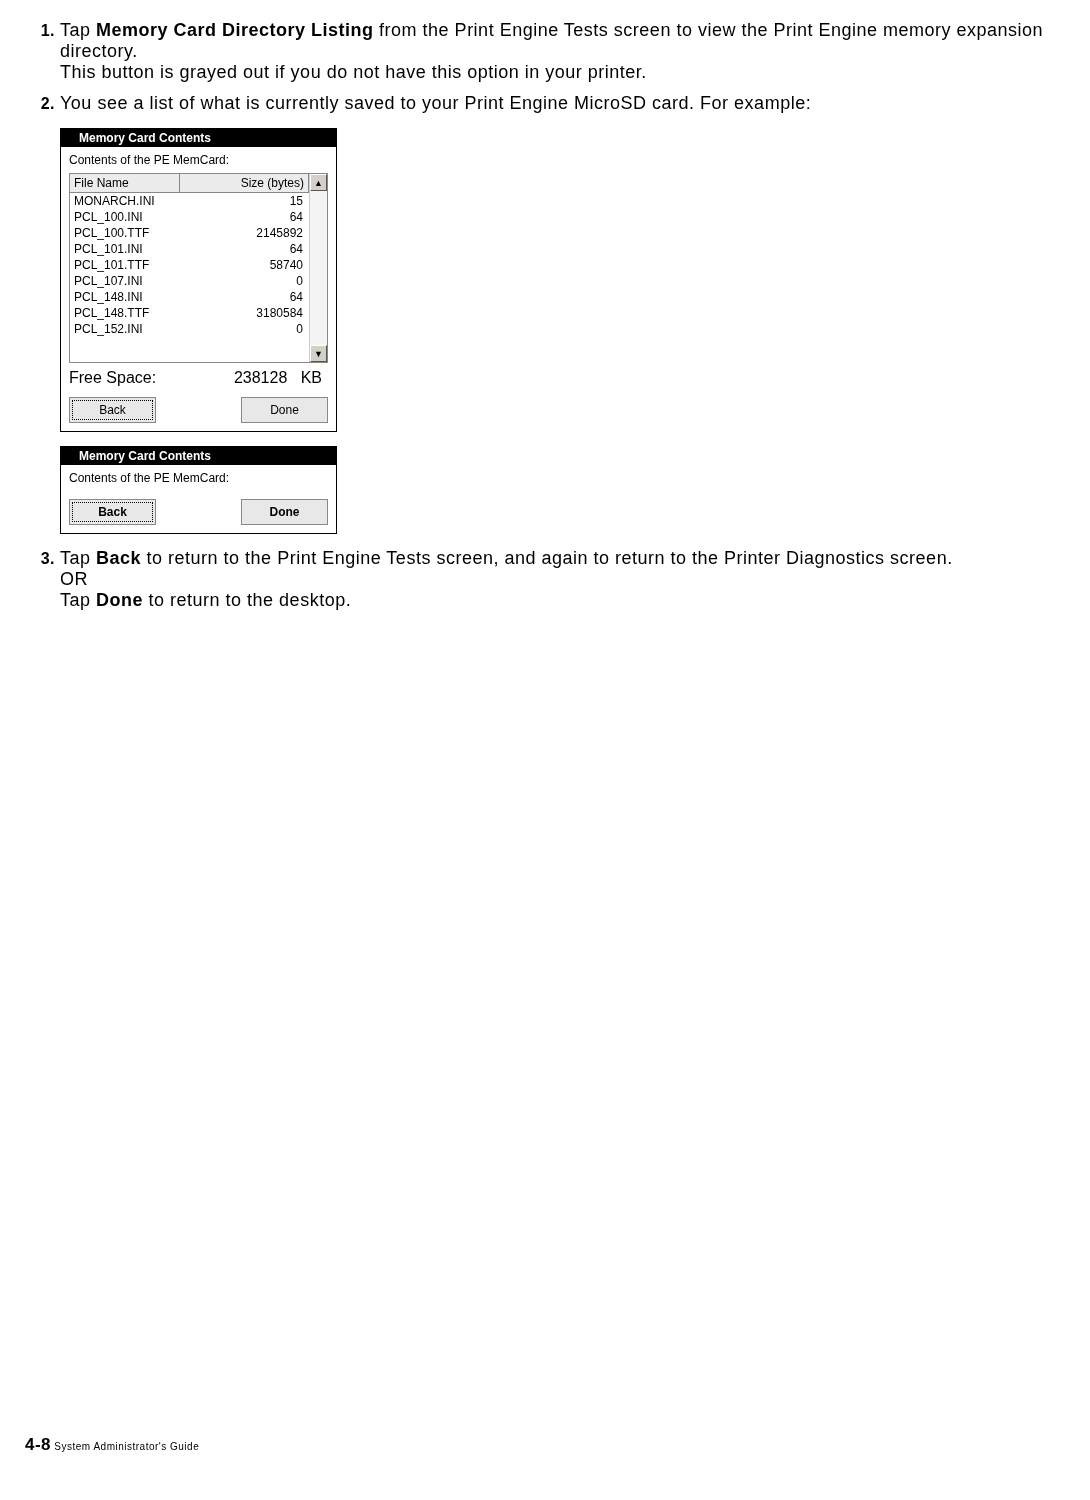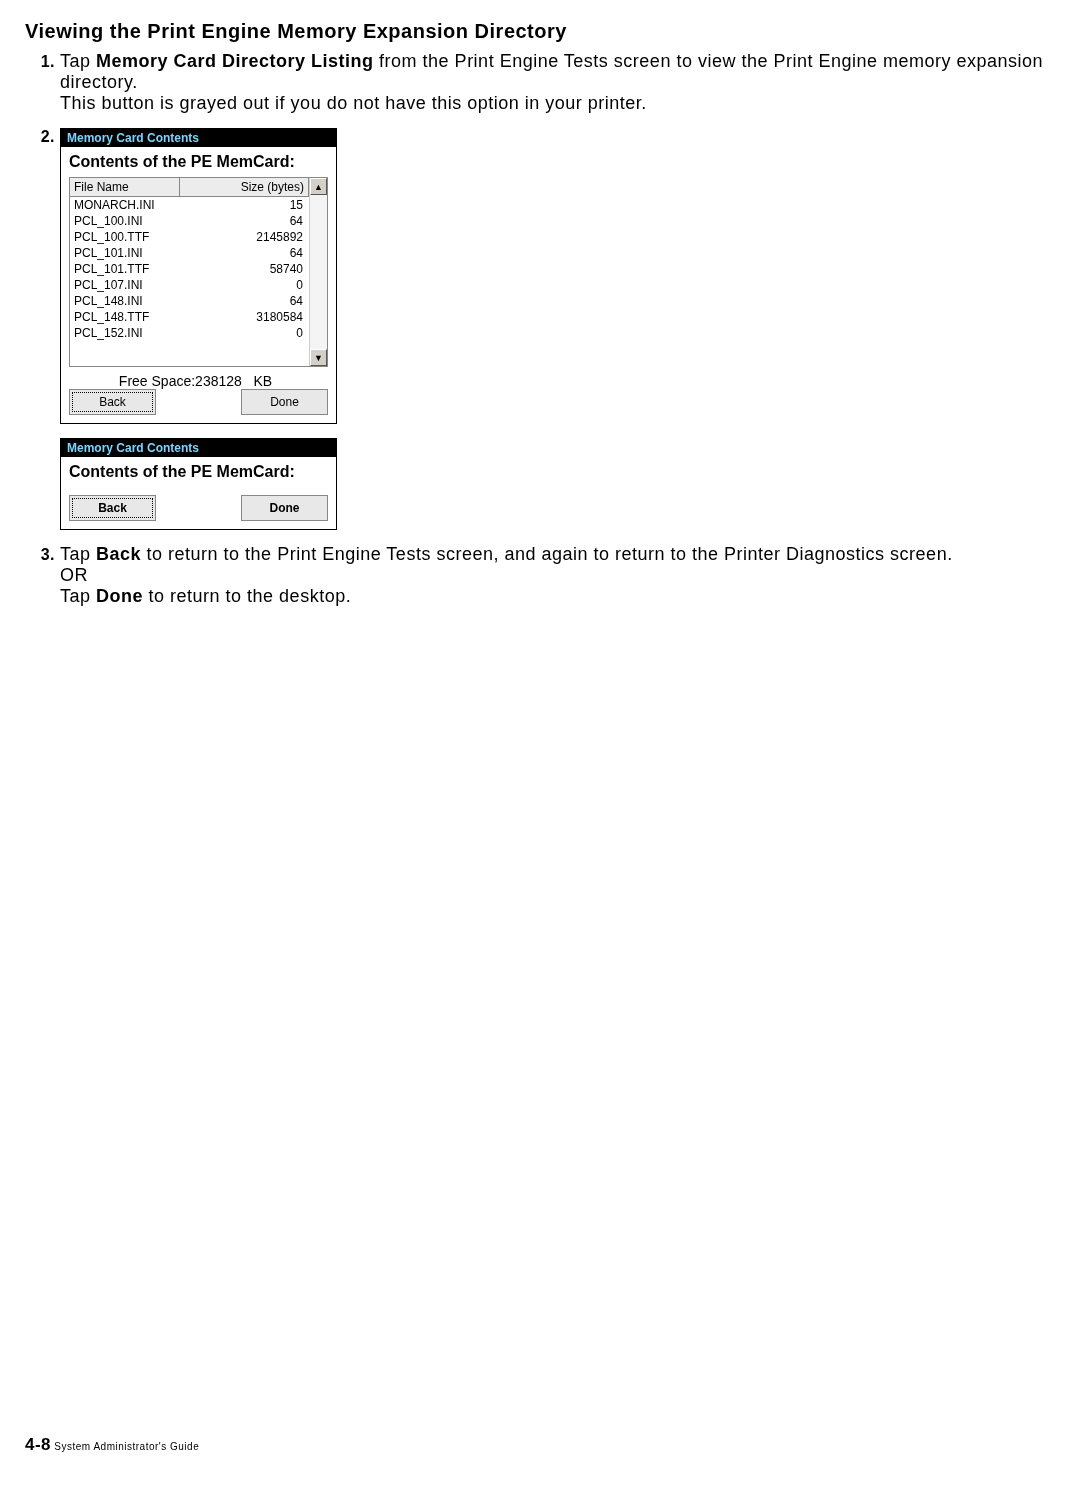--- a/index.html
+++ b/index.html
@@ -38,32 +38,31 @@
     background: #fff;
     font-family: "MS Sans Serif", Tahoma, sans-serif;
     font-size: 12px;
     margin-top: 14px;
     margin-bottom: 14px;
     letter-spacing: 0;
   }
   .titlebar {
     background: linear-gradient(to right, #000080, #1084d0);
     background: #000;
-    color: #7dd3fc;
-    font-weight: bold;
-    padding: 2px 6px;
+    color: #ffffff;
+    font-weight: bold;
+    padding: 2px 18px;
     font-size: 12px;
   }
   .dlgbody {
     padding: 6px 8px 8px 8px;
   }
   .dlglabel {
-    font-size: 16px;
+    font-size: 12px;
     margin-bottom: 6px;
-    font-weight: bold;
   }
   .listwrap {
     display: flex;
     border: 1px solid #888;
     background: #fff;
     position: relative;
     height: 188px;
     margin-bottom: 6px;
   }
   .listcontent {
@@ -119,24 +118,24 @@
     justify-content: center;
     font-size: 9px;
     box-sizing: border-box;
   }
   .sbtrack {
     flex: 1;
     background: repeating-conic-gradient(#e8e8e8 0% 25%, #fff 0% 50%) 50%/2px 2px;
   }
   .freeline {
     display: flex;
-    justify-content: center;
-    font-size: 14px;
+    justify-content: space-between;
+    font-size: 16px;
     padding-right: 6px;
-    margin-bottom: 0;
+    margin-bottom: 10px;
     margin-top: 4px;
   }
   .btnrow {
     display: flex;
     justify-content: space-between;
   }
   .winbtn {
     width: 85px;
     height: 24px;
     background: #e8e8e8;
@@ -185,29 +184,29 @@
   .pagewrap {
     position: relative;
     min-height: 1460px;
   }
 </style>
 </head>
 <body>
 
 <div class="pagewrap">
 
-<h2>Viewing the Print Engine Memory Expansion Directory</h2>
 
 <ol>
   <li>
     <span>Tap </span><span class="bold">Memory Card Directory Listing</span><span> from the Print Engine Tests screen to view the Print Engine memory expansion directory.</span><br>
     <span>This button is grayed out if you do not have this option in your printer.</span>
   </li>
 
   <li>
+    <span>You see a list of what is currently saved to your Print Engine MicroSD card.  For example:</span>
 
     
     <div class="dialog">
       <div class="titlebar">Memory Card Contents</div>
       <div class="dlgbody">
         <div class="dlglabel">Contents of the PE MemCard:</div>
         <div class="listwrap">
           <div class="listcontent">
             <div class="headerrow">
               <div class="col-name">File Name</div>

